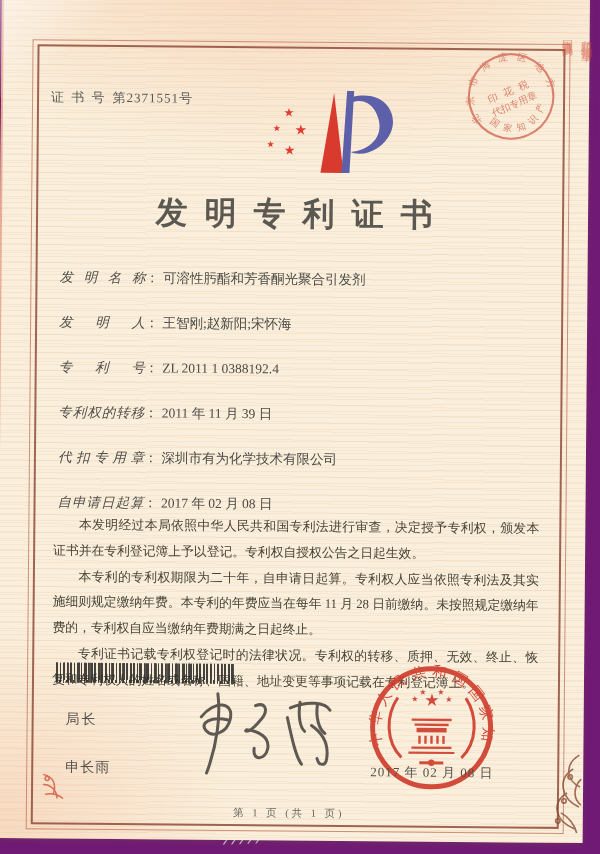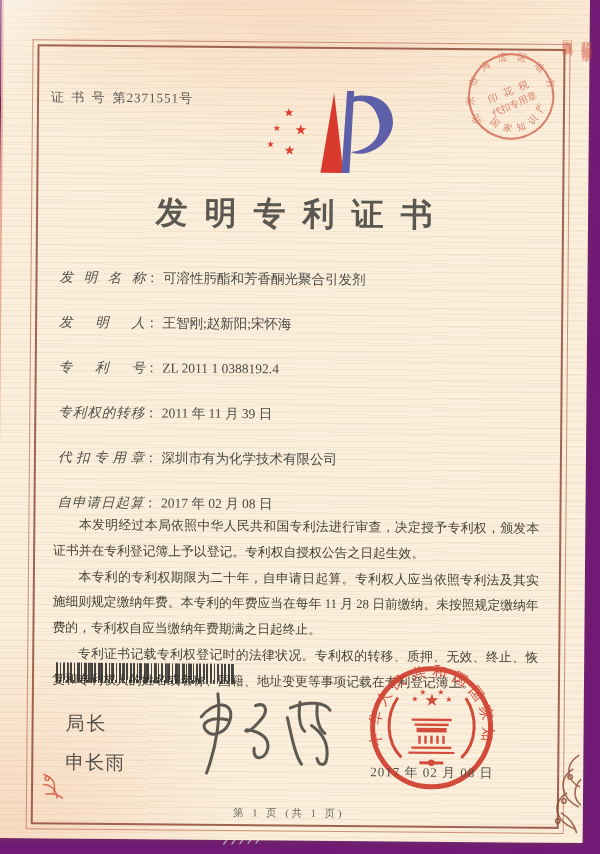--- a/index.html
+++ b/index.html
@@ -39,22 +39,22 @@
   .flabel{display:inline-block;width:86px;text-align:justify;text-align-last:justify;color:#514f4b;font-style:italic;}
   .fcolon{margin-right:4px;}
   .body{position:absolute;left:56px;top:520px;width:486px;font-size:12.8px;line-height:25.8px;
        color:#474337;text-align:justify;}
   .body p{margin:0;text-indent:2em;}
   .barcode{position:absolute;left:60px;top:670px;width:178px;height:20px;opacity:.88;
        background:
         repeating-linear-gradient(90deg,#2b2b29 0 1.5px,rgba(0,0,0,0) 1.5px 3.5px),
         repeating-linear-gradient(90deg,#2b2b29 0 1px,rgba(0,0,0,0) 1px 7.5px),
         repeating-linear-gradient(90deg,rgba(43,43,41,.9) 0 2px,rgba(0,0,0,0) 2px 11px);}
-  .director{position:absolute;left:70px;top:718px;font-size:19px;color:#55514b;letter-spacing:2px;}
-  .director .name{margin-top:13px;letter-spacing:1px;}
+  .director{position:absolute;left:70px;top:718px;font-size:14px;color:#55514b;letter-spacing:2px;}
+  .director .name{margin-top:30px;letter-spacing:1px;}
   .signature{position:absolute;left:192px;top:690px;width:150px;height:102px;opacity:.92;}
   .seal{position:absolute;left:372px;top:668px;width:128px;height:128px;opacity:.9;}
   .sealdate{position:absolute;left:375px;top:768px;font-size:13px;color:#55504a;letter-spacing:1px;z-index:3;}
   .footer{position:absolute;left:0;right:0;top:812px;text-align:center;font-size:10.5px;
        color:#6b675f;letter-spacing:3px;}
   .ornament-br{position:absolute;right:-2px;bottom:8px;width:62px;height:84px;opacity:.8;}
   .ornament-bl{position:absolute;left:44px;top:778px;width:32px;height:30px;opacity:.8;}
   .red{fill:#cf3a2a;stroke:#cf3a2a;}
 </style>
 </head>

